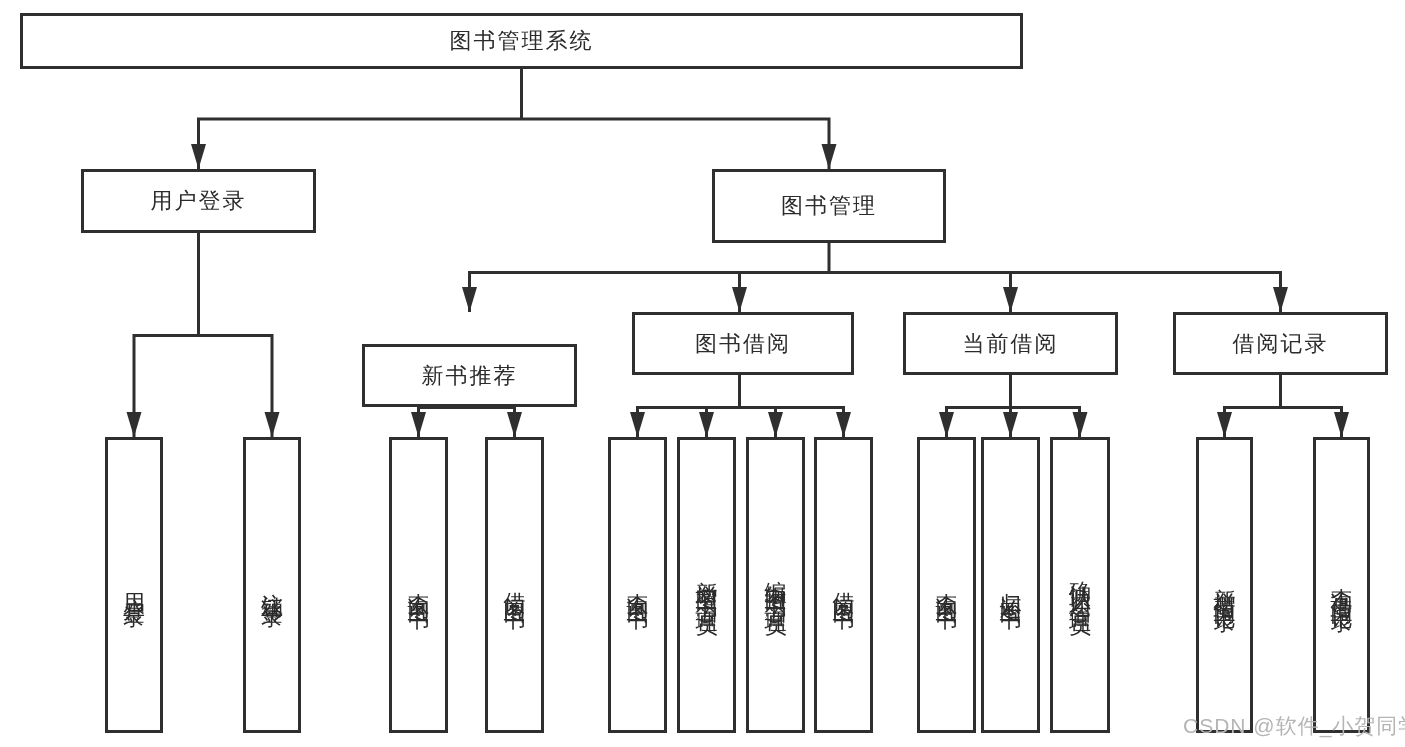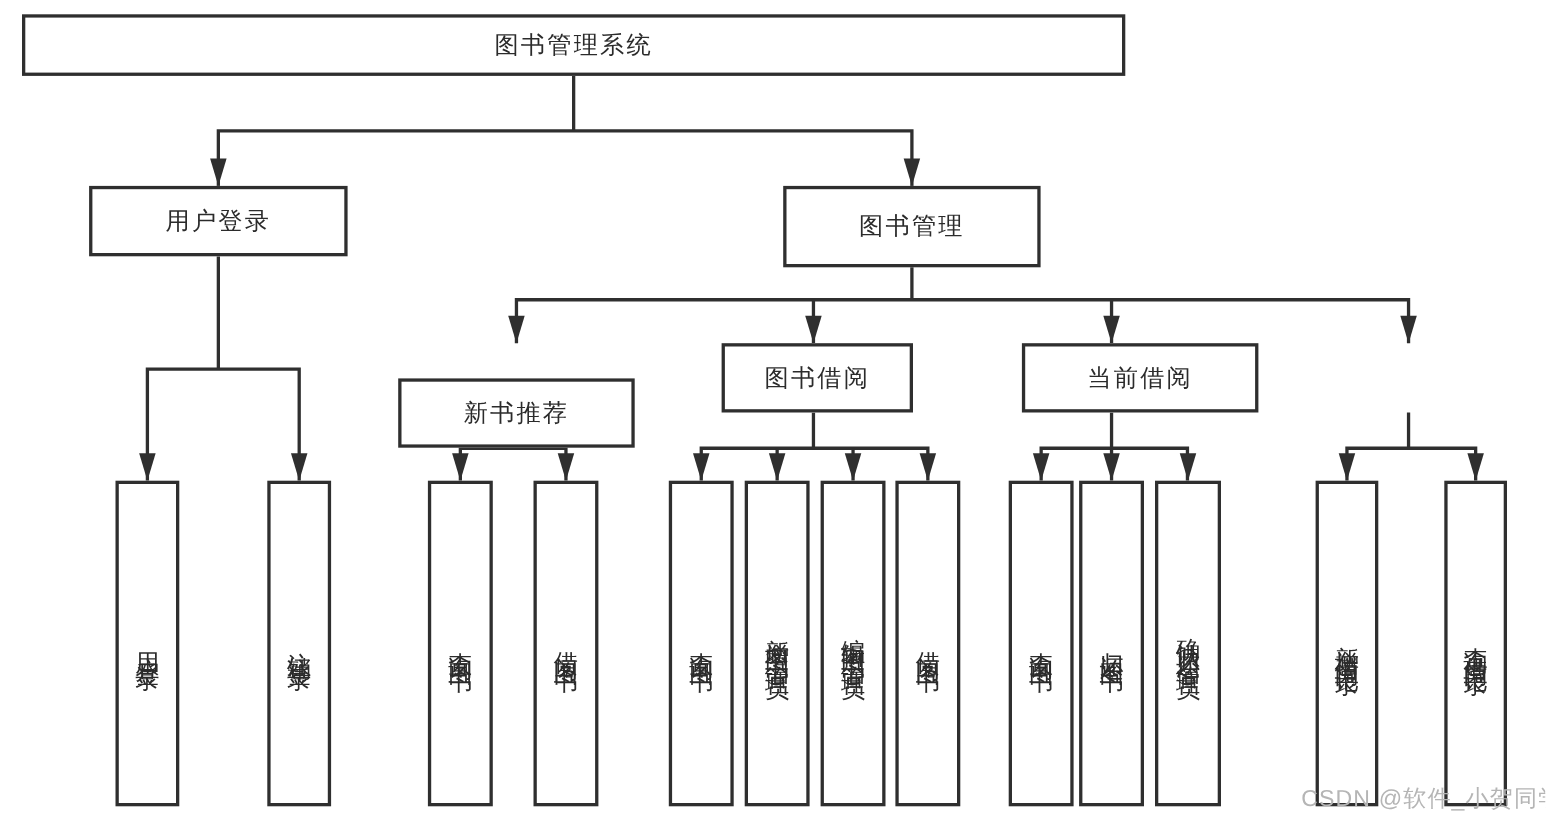--- a/index.html
+++ b/index.html
@@ -122,22 +122,23 @@
       <polygon points="1334,412 1349,412 1341.5,437"></polygon>
     </g>
   </svg>
 
   <div class="node" style="left:20px; top:13px; width:1003px; height:56px;">图书管理系统</div>
 
   <div class="node" style="left:81px; top:169px; width:235px; height:64px;">用户登录</div>
   <div class="node" style="left:712px; top:169px; width:234px; height:74px;">图书管理</div>
 
   <div class="node" style="left:362px; top:312px; width:215px; height:63px;margin-top:32px;">新书推荐</div>
-  <div class="node" style="left:656px; top:312px; width:174px; height:63px;">图书借阅</div>
-  <div class="node" style="left:903px; top:312px; width:215px; height:63px;margin-left:26px;">当前借阅</div>
+  <div class="node" style="left:632px; top:312px; width:222px; height:63px;">图书借阅</div>
+  <div class="node" style="left:903px; top:312px; width:215px; height:63px;">当前借阅</div>
+  <div class="node" style="left:1173px; top:312px; width:215px; height:63px;">借阅记录</div>
 
   <div class="vnode" style="left:105px; width:58px;">
     <span class="vtext">用户登录</span>
   </div>
   <div class="vnode" style="left:243px; width:58px;">
     <span class="vtext">注销登录</span>
   </div>
 
   <div class="vnode" style="left:389px; width:59px;">
     <span class="vtext">查询图书</span>

